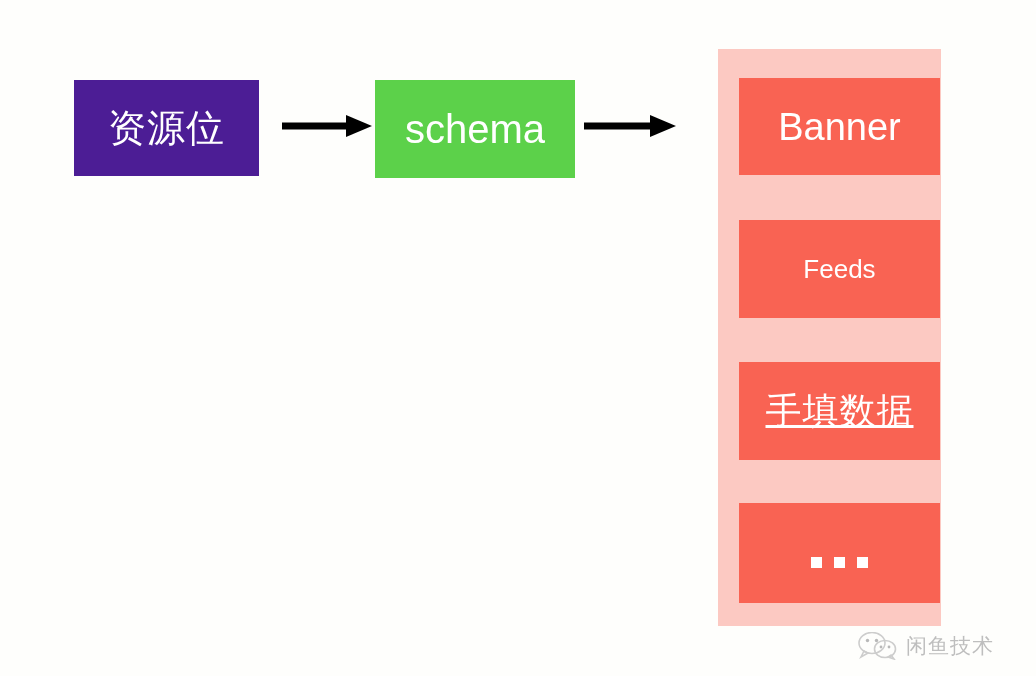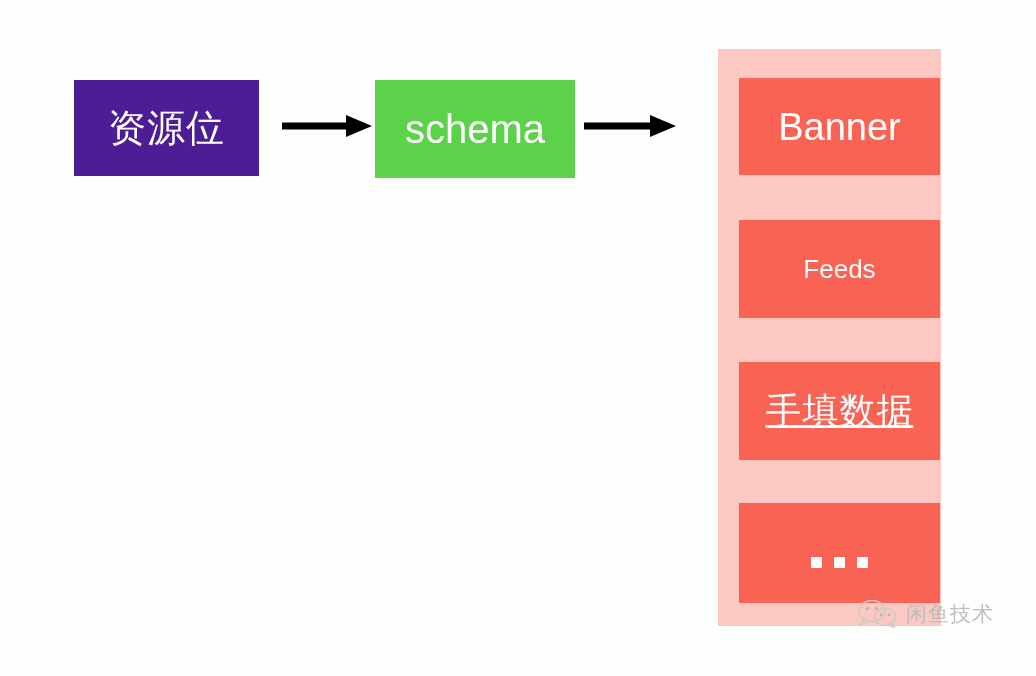--- a/index.html
+++ b/index.html
@@ -136,21 +136,21 @@
     display: block;
     width: 11px;
     height: 11px;
     background: #ffffff;
   }
 
   
   #watermark {
     position: absolute;
     left: 858px;
-    top: 600px;
+    top: 632px;
     display: flex;
     align-items: center;
     gap: 8px;
     opacity: 0.92;
   }
   #watermark .wm-text {
     font-size: 21px;
     color: #b9b9b9;
     letter-spacing: 1px;
     white-space: nowrap;

